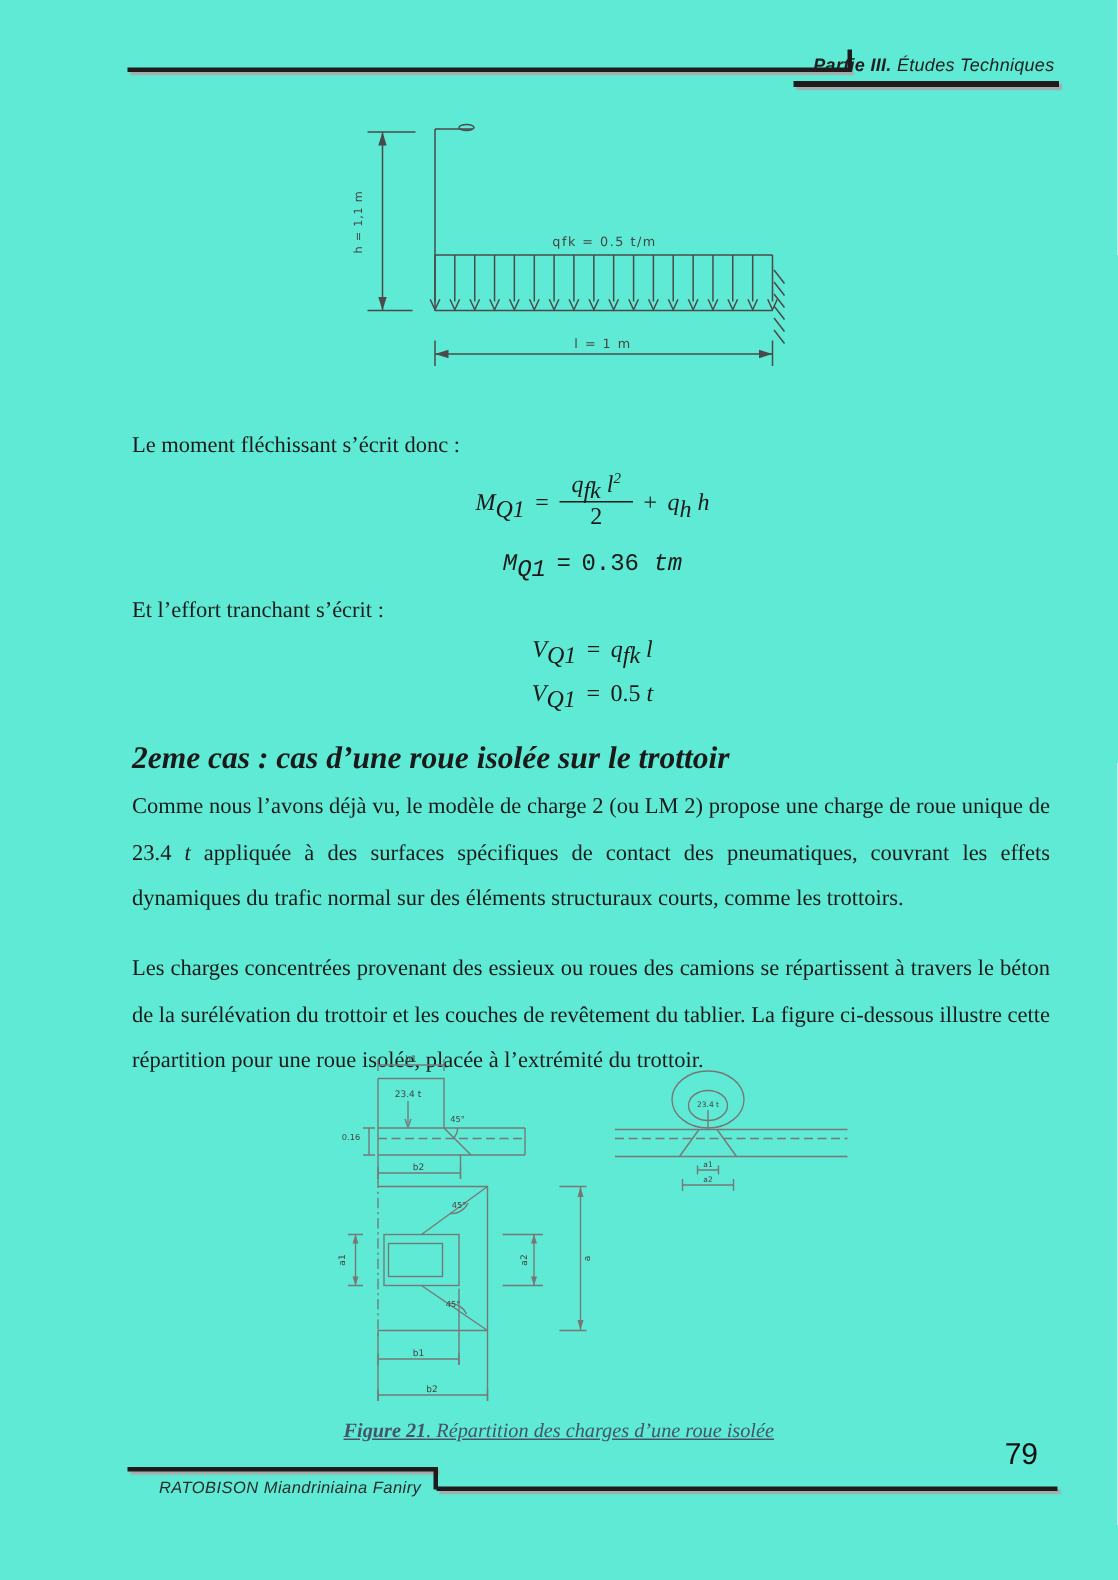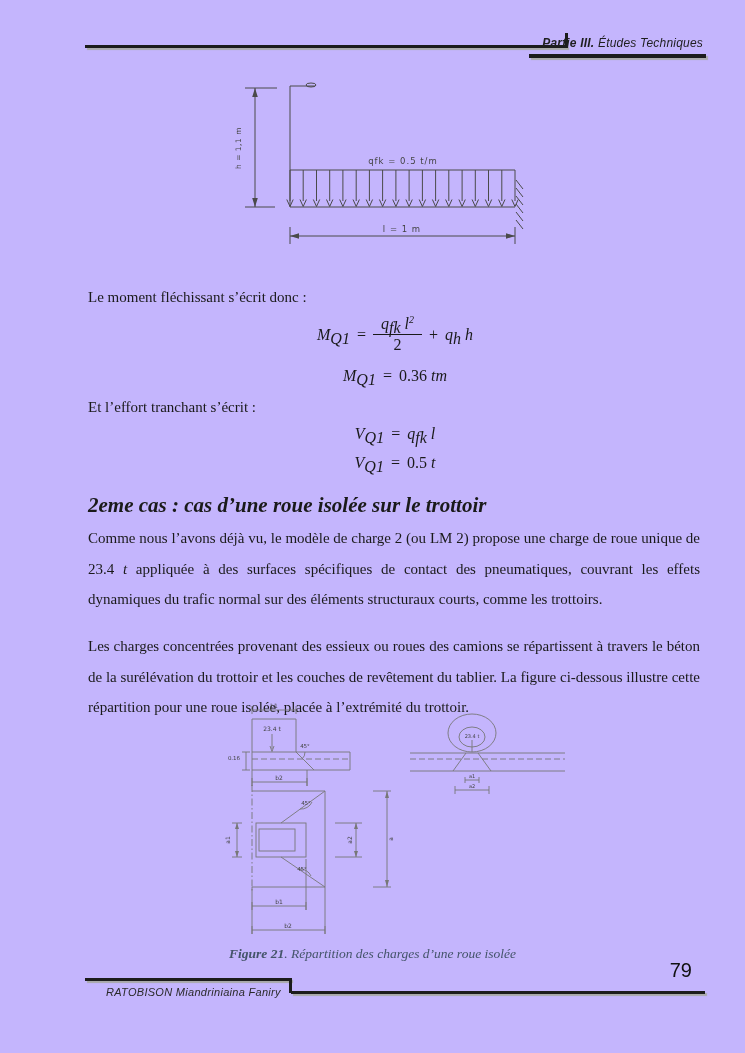--- a/index.html
+++ b/index.html
@@ -1,16 +1,16 @@
 <!DOCTYPE html>
 <html><head>
 <meta charset="utf-8">
 <style>
   html,body{margin:0;padding:0;background:#fff;}
-  .page{position:relative;width:745px;height:1053px;background:#c4b5fd;overflow:hidden;
+  .page{position:relative;width:745px;height:1053px;background:#5eead4;overflow:hidden;
         font-family:"Liberation Serif",serif;color:#1a1a1a;}
   
   .rule{position:absolute;background:#1c1c1c;box-shadow:2px 2px 1px #a9a9a9;}
   .rule-thin{position:absolute;background:#1c1c1c;}
   .header-text{position:absolute;top:36px;right:42px;white-space:nowrap;
         font-family:"Liberation Sans",sans-serif;font-style:italic;font-size:12px;color:#1f1f1f;letter-spacing:.2px;}
   .header-text b{font-weight:bold;}
   .footer-text{position:absolute;left:106px;top:986px;font-family:"Liberation Sans",sans-serif;
         font-style:italic;font-size:11px;color:#2a2a2a;letter-spacing:.3px;}
   .page-number{position:absolute;left:652px;top:959px;width:40px;text-align:right;
@@ -76,21 +76,21 @@
     <text x="177" y="152" text-anchor="middle" font-size="8.5" letter-spacing="1" fill="#333">l = 1 m</text>
   </svg>
 
 
   <div class="bodyline" style="top:287px;">Le moment fléchissant s’écrit donc :</div>
 
   <div class="math-row" style="top:317px;">
     <span class="mi">M</span><sub>Q1</sub><span class="mo">=</span><span class="frac"><span class="num"><span class="mi">q</span><sub>fk</sub>&nbsp;<span class="mi">l</span><sup>2</sup></span><span class="den">2</span></span><span class="mo">+</span><span class="mi">q</span><sub>h</sub>&nbsp;<span class="mi">h</span>
   </div>
 
-  <div class="math-row" style="top:367px;">
+  <div class="math-row" style="top:367px;font-family:Liberation Mono, monospace;">
     <span class="mi">M</span><sub>Q1</sub><span class="mo">=</span><span>0.36</span>&nbsp;<span class="mi">tm</span>
   </div>
 
   <div class="bodyline" style="top:397px;">Et l’effort tranchant s’écrit :</div>
 
   <div class="math-row" style="top:425px;">
     <span class="mi">V</span><sub>Q1</sub><span class="mo">=</span><span class="mi">q</span><sub>fk</sub>&nbsp;<span class="mi">l</span>
   </div>
 
   <div class="math-row" style="top:454px;">
@@ -185,21 +185,21 @@
 
     <text transform="rotate(-90 15 147)" x="15" y="147" text-anchor="middle" font-size="6">a1</text>
     <text x="91" y="112" text-anchor="middle" font-size="5.5">45°</text>
     <text x="87" y="178" text-anchor="middle" font-size="5.5">45°</text>
     <text transform="rotate(-90 136.5 147)" x="136.5" y="147" text-anchor="middle" font-size="6">a2</text>
     <text transform="rotate(-90 178 146)" x="178" y="146" text-anchor="middle" font-size="6">a</text>
     <text x="64" y="211" text-anchor="middle" font-size="6">b1</text>
     <text x="73" y="235" text-anchor="middle" font-size="6">b2</text>
   </svg>
 
-  <div class="caption" style="top:946px;"><b>Figure 21</b><span>. Répartition des charges d’une roue isolée</span></div>
+  <div class="caption" style="top:946px;text-decoration:underline;"><b>Figure 21</b><span>. Répartition des charges d’une roue isolée</span></div>
 
   <div class="page-number">79</div>
   <div class="rule" style="left:85px;top:978px;width:206px;height:3px;"></div>
   <div class="rule-thin" style="left:289px;top:978px;width:3px;height:15px;"></div>
   <div class="rule" style="left:291px;top:991px;width:414px;height:3px;"></div>
   <div class="footer-text">RATOBISON Miandriniaina Faniry</div>
 
 </div>
 
 </body></html>

